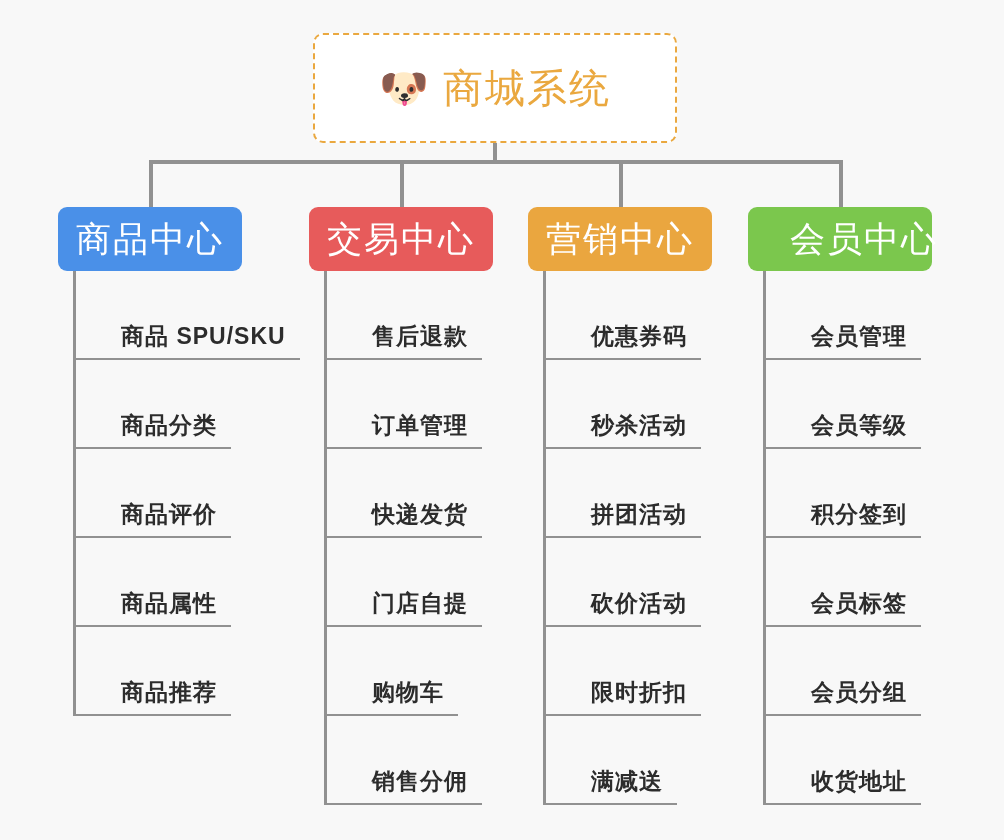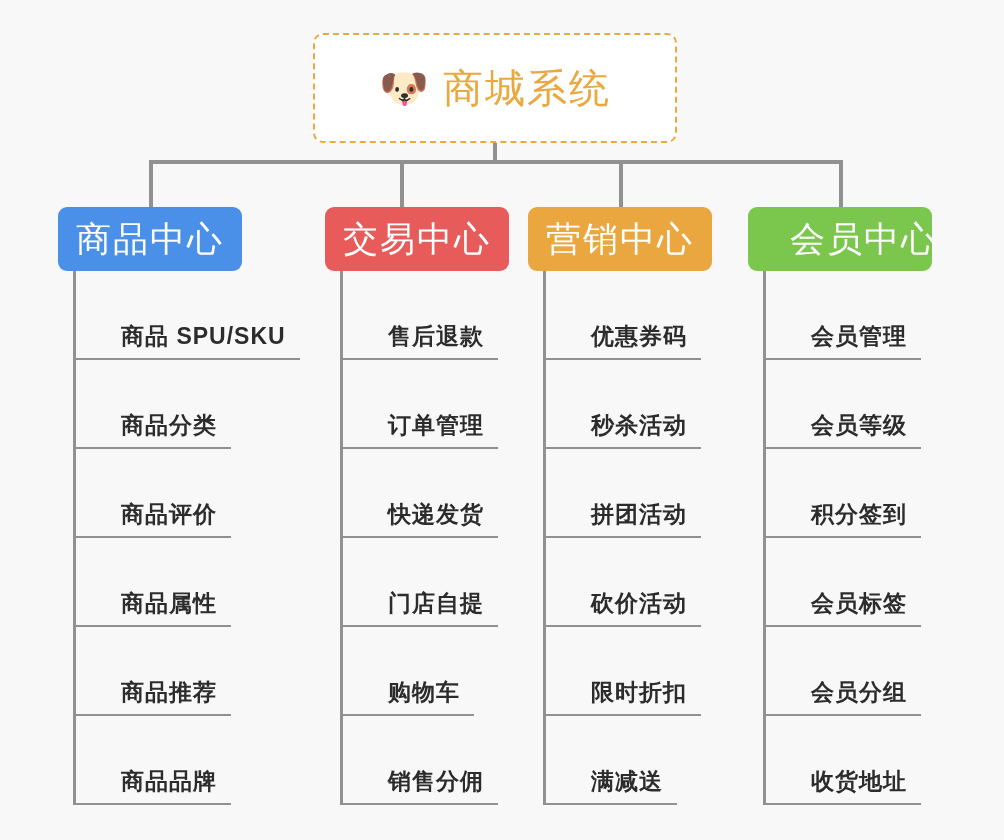--- a/index.html
+++ b/index.html
@@ -152,27 +152,24 @@
         </div>
       <div class="leaf">
           <span class="leaf-inner"><span class="leaf-label">商品评价</span></span>
         </div>
       <div class="leaf">
           <span class="leaf-inner"><span class="leaf-label">商品属性</span></span>
         </div>
       <div class="leaf">
           <span class="leaf-inner"><span class="leaf-label">商品推荐</span></span>
         </div>
-      <div class="leaf">
-          <span class="leaf-inner"><span class="leaf-label">商品品牌</span></span>
-        </div>
-    </div>
-  </div>
-
-  <div class="branch" style="left:325px;">
+    </div>
+  </div>
+
+  <div class="branch" style="left:309px;">
     <div class="branch-header" style="background: rgb(231, 91, 91);">
       <span>交易中心</span>
     </div>
     <div class="leaf-list">
       <div class="leaf">
           <span class="leaf-inner"><span class="leaf-label">售后退款</span></span>
         </div>
       <div class="leaf">
           <span class="leaf-inner"><span class="leaf-label">订单管理</span></span>
         </div>

